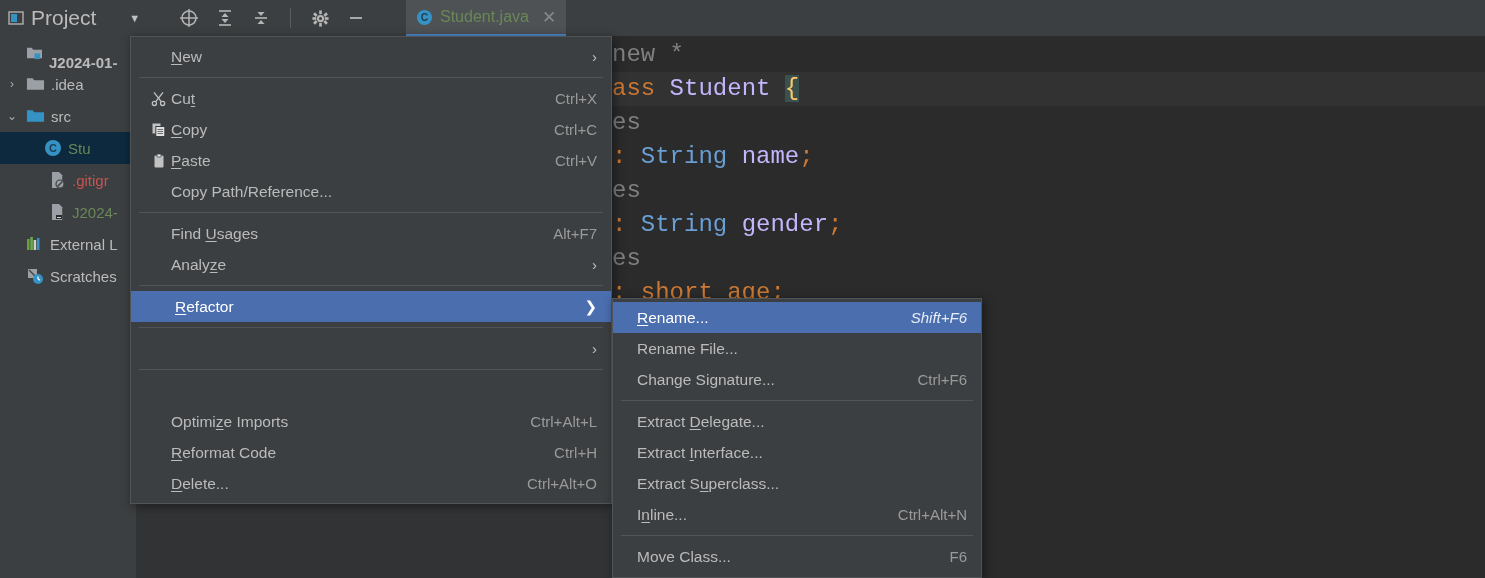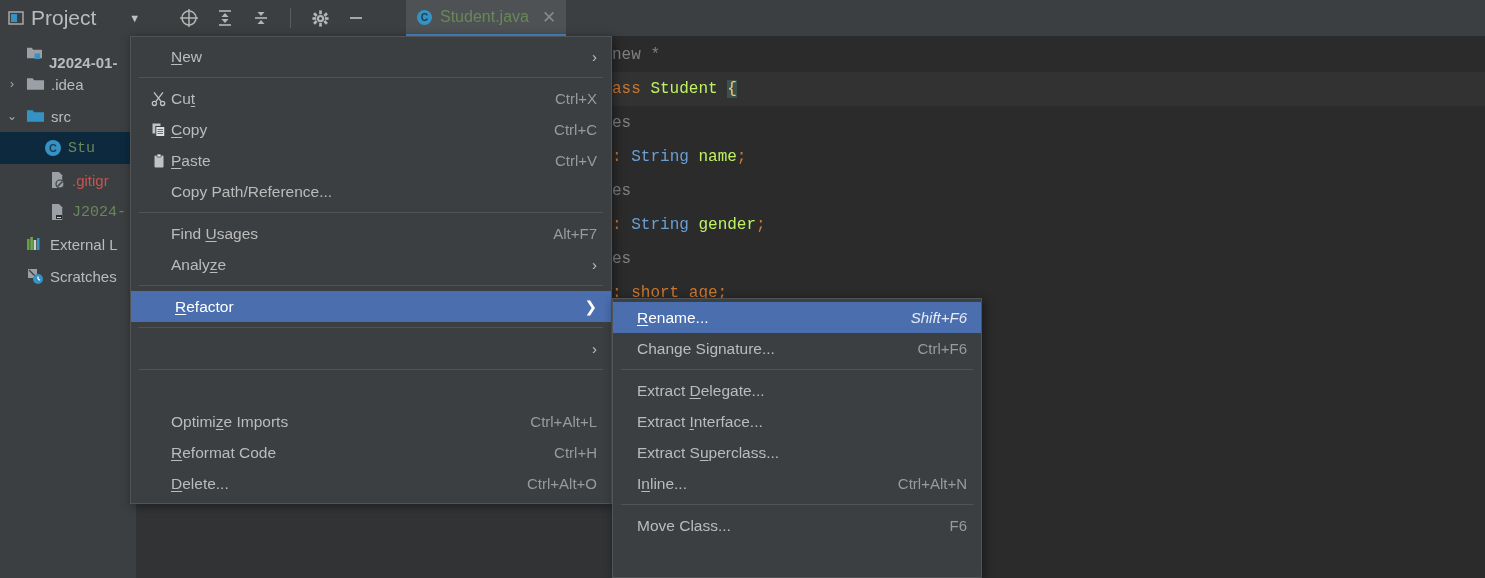--- a/index.html
+++ b/index.html
@@ -46,39 +46,39 @@
   }
   .trow{
     height:32px; display:flex; align-items:center; gap:6px;
     white-space:nowrap; padding-left:4px; font-size:15px; color:#bbbbbb;
   }
   .trow.sel{ background:#0d293e; }
   .arrow{ width:16px; text-align:center; color:#a9a9a9; font-size:12px; flex:none;}
   .indent{ width:16px; flex:none;}
   .indent2{ width:34px; flex:none;}
   .tname.bold{ font-weight:bold;margin-top:20px; }
-  .tname.green{ color:#6a8759;font-family:Liberation Mono, monospace; }
+  .tname.green{ color:#6a8759; }
   .tname.red{ color:#c75450; }
 
   
   #editor{
     position:absolute; left:136px; top:36px; width:1349px; height:542px;
     background:#2b2b2b; overflow:hidden;
   }
   #gutter{
     position:absolute;left:0;top:0;width:476px;height:542px;background:#313335;
   }
   .codeline{
     position:absolute; left:0; height:34px; line-height:34px;
-    font-family:"Liberation Mono", monospace; font-size:16px;
+    font-family:"Liberation Mono", monospace; font-size:24px;
     white-space:pre;
   }
   .hl-line{ position:absolute;left:0;width:1349px;height:34px;background:#323232;}
   .k{color:#cc7832;} .t{color:#6a9fd4;}
-  .cm{color:#808080;} .pl{color:#bef264;}
+  .cm{color:#808080;} .pl{color:#c4b5fd;}
   .brace-hl{ background:#3b514d; color:#ffc66d;}
 
   
   #ctxmenu{
     position:absolute; left:130px; top:36px; width:482px; height:468px;
     background:#3c3f41;
     border:1px solid #515457;
     box-shadow:2px 2px 10px rgba(0,0,0,.45);
     padding-top:4px;
     overflow:hidden;
@@ -423,20 +423,23 @@
   </div>
 </div>
 
 <div id="submenu">
 
   <div class="mi hi">
     <span class="lbl"><u>R</u>ename...</span>
     <span class="acc">Shift+F6</span>
   </div>
 
+  <div class="mi">
+    <span class="lbl">Rename File...</span>
+  </div>
 
   <div class="mi">
     <span class="lbl">Change Signature...</span>
     <span class="acc">Ctrl+F6</span>
   </div>
 
   <div class="msep"></div>
 
   <div class="mi">
     <span class="lbl">Extract <u>D</u>elegate...</span>

